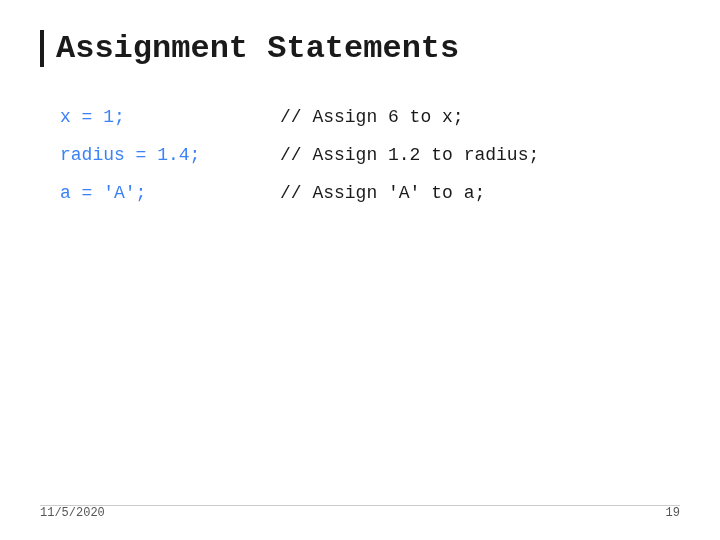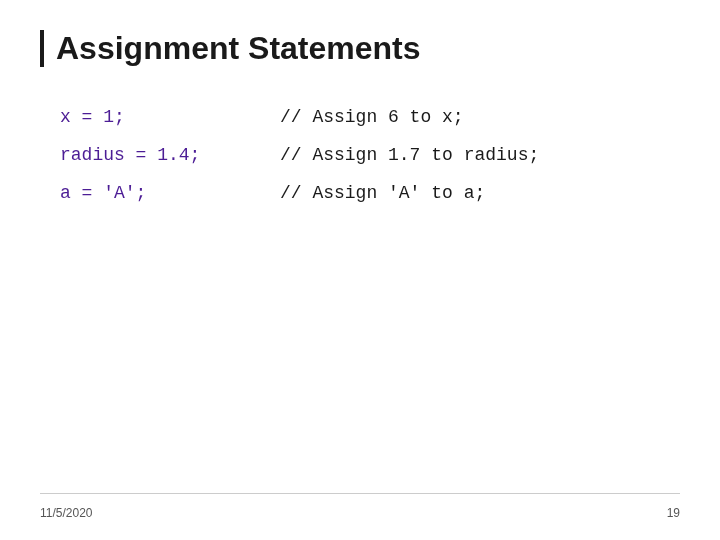--- a/index.html
+++ b/index.html
@@ -1,18 +1,19 @@
 <!DOCTYPE html>
 <html><head>
   <meta charset="utf-8">
   <style>
     * {
       margin: 0;
       padding: 0;
       box-sizing: border-box;
+      font-family: Liberation Mono, monospace;
     }
 
     body {
       width: 720px;
       height: 540px;
       background: #ffffff;
       font-family: Arial, sans-serif;
       overflow: hidden;
     }
 
@@ -44,53 +45,53 @@
       display: flex;
       align-items: baseline;
       margin-bottom: 18px;
       font-family: 'Courier New', Courier, monospace;
       font-size: 18px;
       color: #1a1a1a;
     }
 
     .code-statement {
       min-width: 220px;
-      color: #4c1d95;
+      color: #3b82f6;
     }
 
     .code-comment {
       color: #1a1a1a;
     }
 
     .footer {
       display: flex;
       justify-content: space-between;
       align-items: center;
       border-top: 1px solid #cccccc;
-      padding-top: 12px;
+      padding-top: 0;
       font-size: 12px;
       color: #555555;
     }
   </style>
 </head>
 <body>
 
 <div class="slide">
   <div class="title">Assignment Statements</div>
 
   <div class="code-section">
 
     <div class="code-row">
       <span class="code-statement">x = 1;</span>
       <span class="code-comment">// Assign 6 to x;</span>
     </div>
 
     <div class="code-row">
       <span class="code-statement">radius = 1.4;</span>
-      <span class="code-comment">// Assign 1.7 to radius;</span>
+      <span class="code-comment">// Assign 1.2 to radius;</span>
     </div>
 
     <div class="code-row">
       <span class="code-statement">a = 'A';</span>
       <span class="code-comment">// Assign 'A' to a;</span>
     </div>
 
   </div>
 
   <div class="footer">

